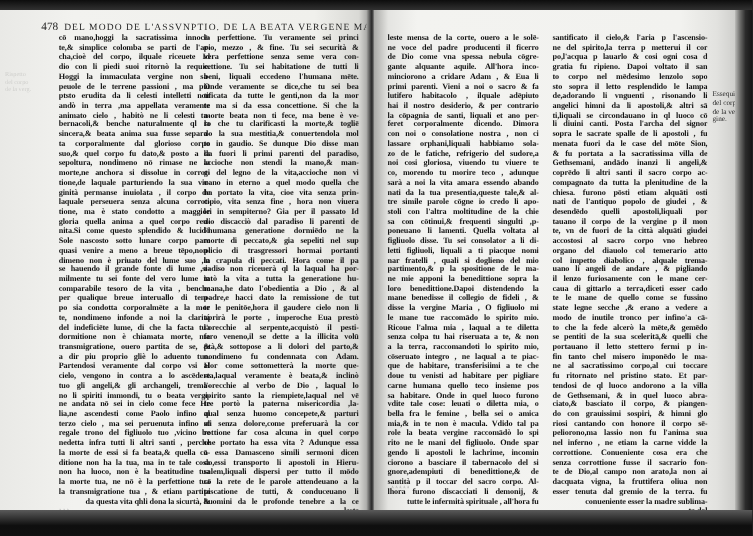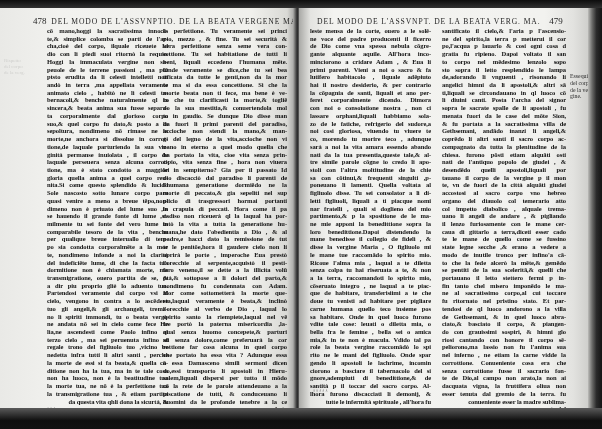--- a/index.html
+++ b/index.html
@@ -170,24 +170,20 @@
         <span class="ln">piscatione de tutti, &amp; conduceuano li</span>
         <span class="ln">huomini da le profonde tenebre a la ce</span>
         <span class="ln last">leste</span>
       </div>
     <div class="sig" style="left:47px; top:399px;">ᴬᴬᴬ</div>
   </div>
 
   <div class="gutter"></div>
 
   <div class="page right">
-    <div class="header">
-      <span>DEL MODO DE L'ASSVNPT. DE LA BEATA VERG. MA.</span>
-      <span class="folio">479</span>
-    </div>
     <div class="col a">
         <span class="ln">leste mensa de la corte, ouero a le solē-</span>
         <span class="ln">ne voce del padre producenti il ficerro</span>
         <span class="ln">de Dio come vna spessa nebula cōgre-</span>
         <span class="ln">gante alquante aquile. All'hora inco-</span>
         <span class="ln">minciorono a cridare Adam , &amp; Eua li</span>
         <span class="ln">primi parenti. Vieni a noi o sacro &amp; fa</span>
         <span class="ln">lutifero habitacolo , ilquale adēpiuto</span>
         <span class="ln">hai il nostro desiderio, &amp; per contrario</span>
         <span class="ln">la cōpagnia de santi, liquali et ano per-</span>

